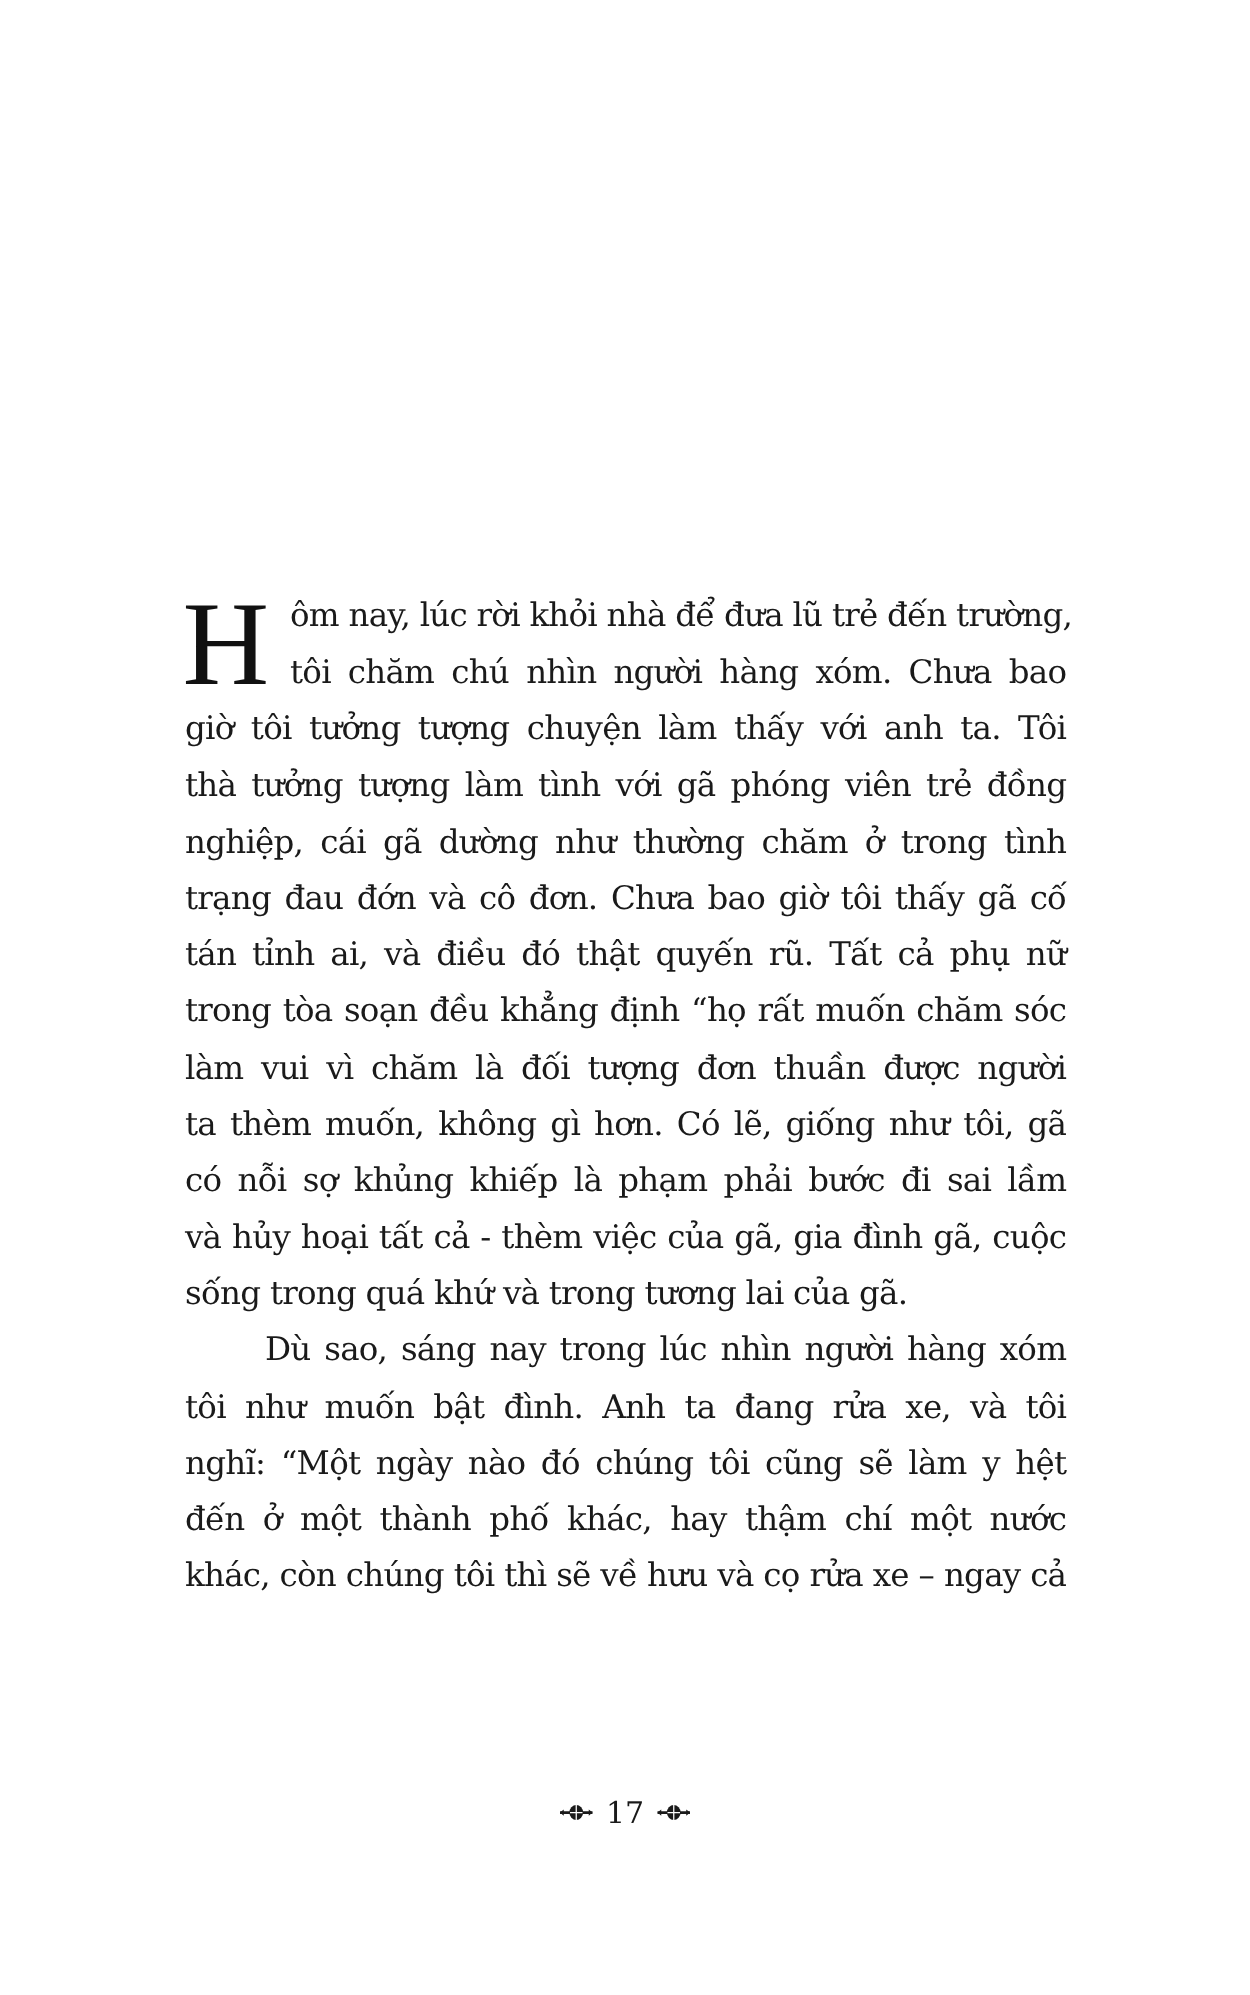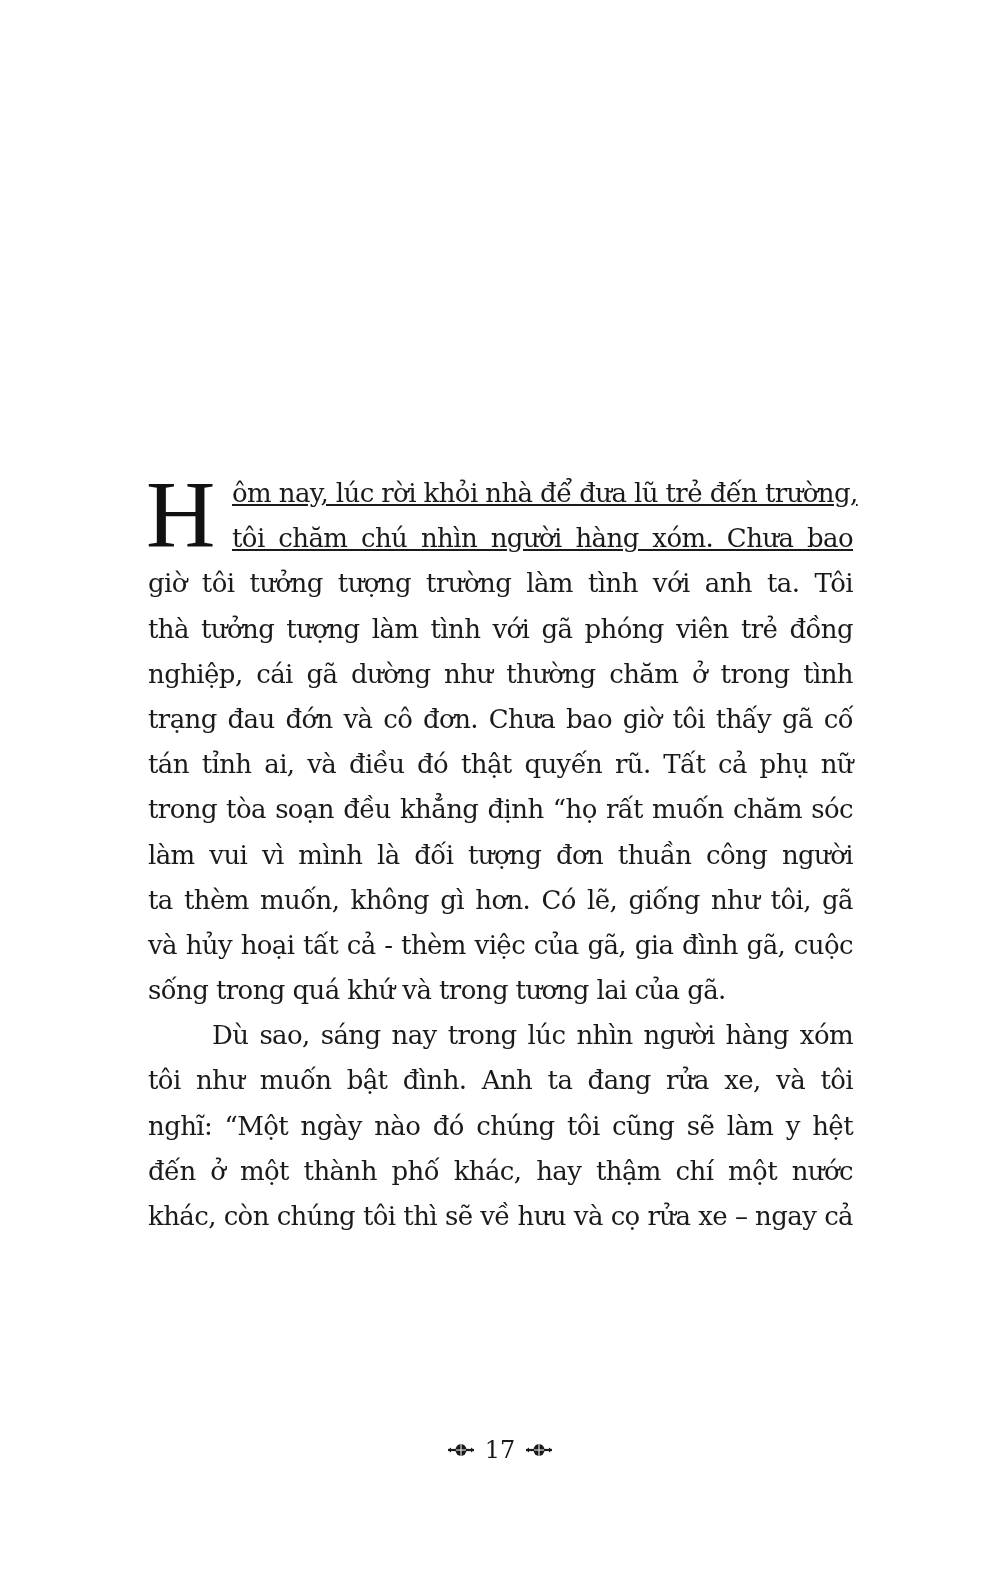--- a/index.html
+++ b/index.html
@@ -40,21 +40,20 @@
       overflow: visible;
     }
     .line.last {
       text-align-last: left;
     }
     .line.indent {
       padding-left: 64px;
     }
     .line.dc {
       padding-left: 84px;
-      text-decoration: underline;
     }
     .drop-cap {
       position: absolute;
       left: -2px;
       top: 4px;
       font-family: "Liberation Serif", serif;
       font-size: 96px;
       line-height: 80px;
       color: #111111;
       letter-spacing: 0;
@@ -84,28 +83,29 @@
 </head>
 <body>
 
 <div class="page">
   <div class="text-block">
     <span class="drop-cap">H</span>
 
     <div>
       <span class="line dc">ôm nay, lúc rời khỏi nhà để đưa lũ trẻ đến trường,</span>
       <span class="line dc">tôi chăm chú nhìn người hàng xóm. Chưa bao</span>
-      <span class="line">giờ tôi tưởng tượng trường làm tình với anh ta. Tôi</span>
+      <span class="line">giờ tôi tưởng tượng chuyện làm thấy với anh ta. Tôi</span>
       <span class="line">thà tưởng tượng làm tình với gã phóng viên trẻ đồng</span>
       <span class="line">nghiệp, cái gã dường như thường chăm ở trong tình</span>
       <span class="line">trạng đau đớn và cô đơn. Chưa bao giờ tôi thấy gã cố</span>
       <span class="line">tán tỉnh ai, và điều đó thật quyến rũ. Tất cả phụ nữ</span>
       <span class="line">trong tòa soạn đều khẳng định “họ rất muốn chăm sóc</span>
-      <span class="line">làm vui vì mình là đối tượng đơn thuần công người</span>
+      <span class="line">làm vui vì chăm là đối tượng đơn thuần được người</span>
       <span class="line">ta thèm muốn, không gì hơn. Có lẽ, giống như tôi, gã</span>
+      <span class="line">có nỗi sợ khủng khiếp là phạm phải bước đi sai lầm</span>
       <span class="line">và hủy hoại tất cả - thèm việc của gã, gia đình gã, cuộc</span>
       <span class="line last">sống trong quá khứ và trong tương lai của gã.</span>
     </div>
 
     <div>
       <span class="line indent">Dù sao, sáng nay trong lúc nhìn người hàng xóm</span>
       <span class="line">tôi như muốn bật đình. Anh ta đang rửa xe, và tôi</span>
       <span class="line">nghĩ: “Một ngày nào đó chúng tôi cũng sẽ làm y hệt</span>
       <span class="line">đến ở một thành phố khác, hay thậm chí một nước</span>
       <span class="line">khác, còn chúng tôi thì sẽ về hưu và cọ rửa xe – ngay cả</span>

